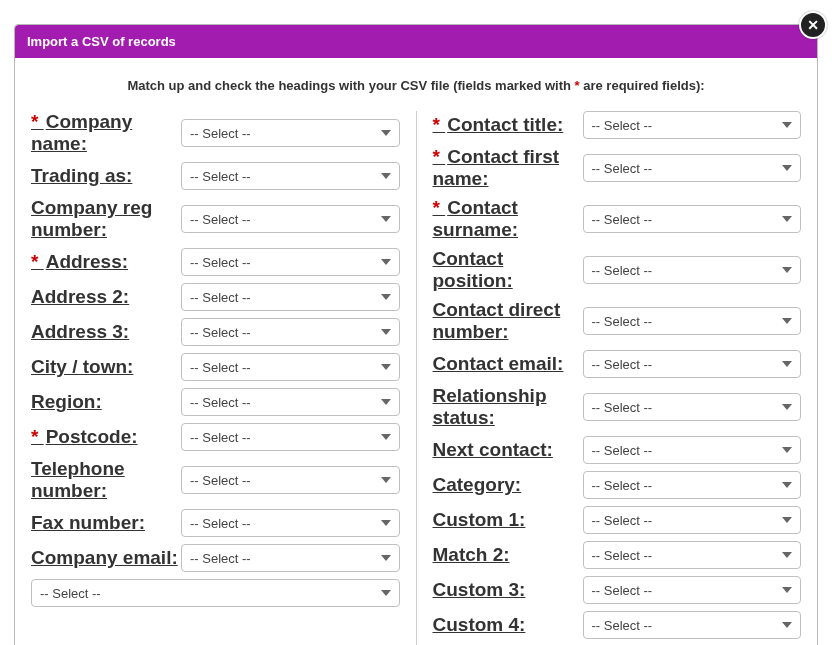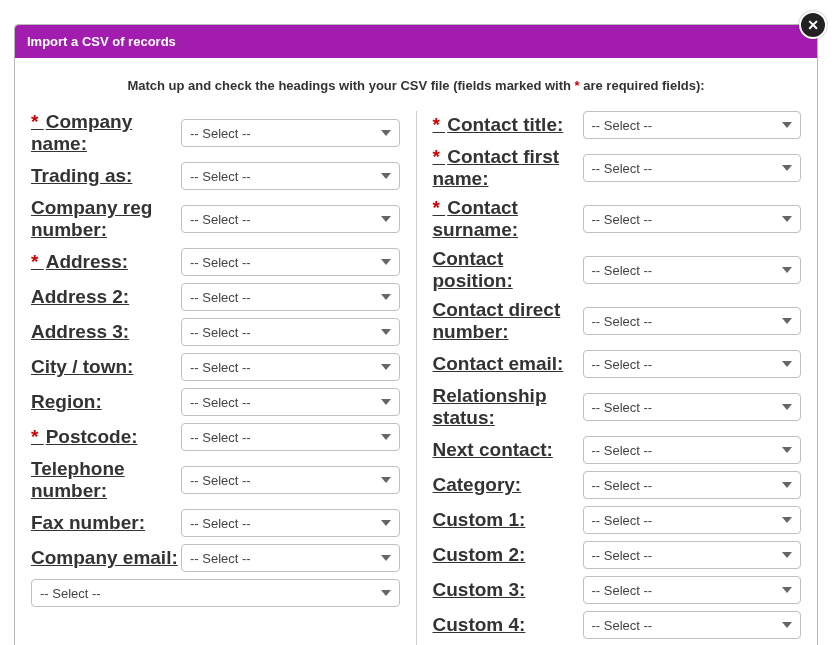--- a/index.html
+++ b/index.html
@@ -398,21 +398,21 @@
             <div class="select">
               <span class="select-value">-- Select --</span>
               <span class="chevron">
                 <svg width="10" height="6" viewBox="0 0 10 6">
                   <path d="M0 0 L5 6 L10 0 Z" fill="#666"></path>
                 </svg>
               </span>
             </div>
           </div>
           <div class="field-row">
-            <div class="field-label"><span>Custom 2:</span></div>
+            <div class="field-label"><span>Match 2:</span></div>
             <div class="select">
               <span class="select-value">-- Select --</span>
               <span class="chevron">
                 <svg width="10" height="6" viewBox="0 0 10 6">
                   <path d="M0 0 L5 6 L10 0 Z" fill="#666"></path>
                 </svg>
               </span>
             </div>
           </div>
           <div class="field-row">

